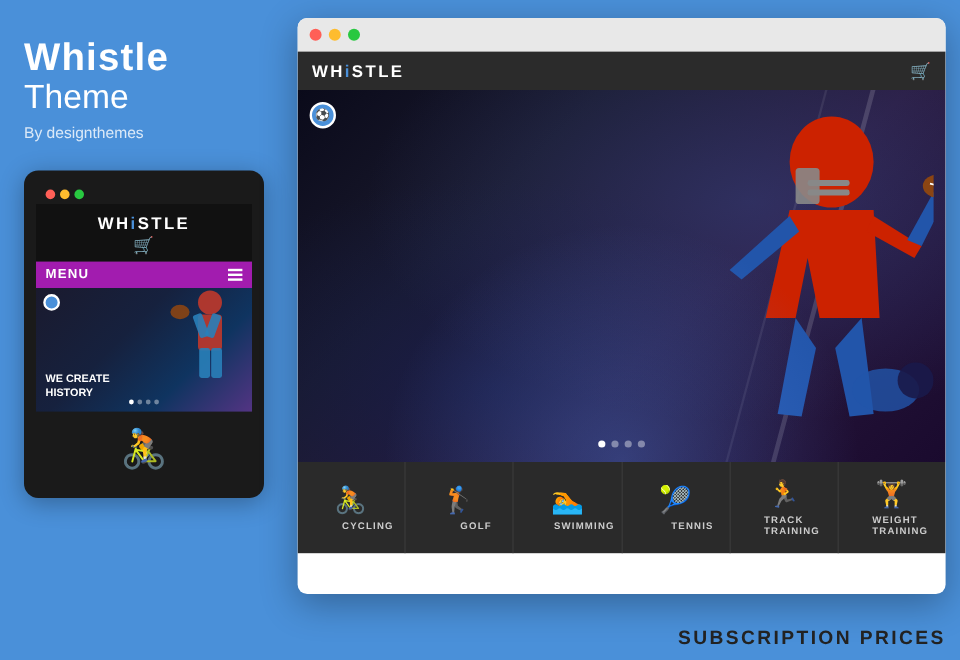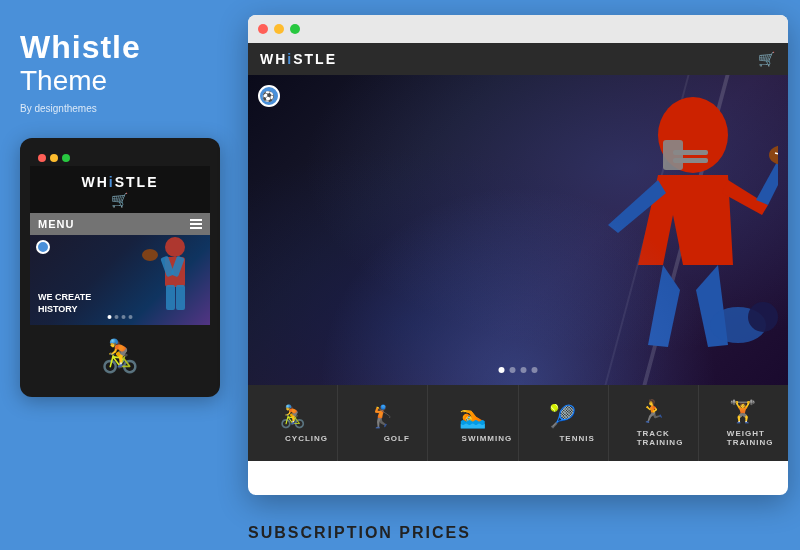--- a/index.html
+++ b/index.html
@@ -31,21 +31,21 @@
     }
 
     .left-panel .brand-subtitle {
       font-size: 28px;
       font-weight: 400;
       color: #fff;
       margin-bottom: 6px;
     }
 
     .left-panel .brand-by {
-      font-size: 10px;
+      font-size: 13px;
       color: rgba(255,255,255,0.8);
       margin-bottom: 24px;
     }
 
     
     .mobile-mockup {
       background: #1a1a1a;
       border-radius: 12px;
       width: 200px;
       padding: 10px;
@@ -86,34 +86,34 @@
     }
 
     .mobile-cart-icon {
       display: inline-block;
       color: #4a90d9;
       font-size: 14px;
       margin-top: 2px;
     }
 
     .mobile-menu-bar {
-      background: #737373;
+      background: #a21caf;
       display: flex;
       justify-content: space-between;
       align-items: center;
       padding: 5px 8px;
       font-size: 11px;
       font-weight: 700;
       color: #fff;
       letter-spacing: 1px;
     }
 
     .mobile-hero {
       position: relative;
-      height: 90px;
+      height: 103px;
       background: linear-gradient(135deg, #1a1a2e 0%, #16213e 40%, #0f3460 70%, #533483 100%);
       overflow: hidden;
     }
 
     .mobile-hero-text {
       position: absolute;
       bottom: 10px;
       left: 8px;
       color: #fff;
       font-size: 9px;
@@ -329,21 +329,21 @@
       font-weight: 600;
       margin-left: 28px;
     }
 
     
     .bottom-section {
       position: absolute;
       bottom: 0;
       left: 248px;
       width: 540px;
-      text-align: left;
+      text-align: right;
       padding: 12px 0 8px;
     }
 
     .subscription-title {
       font-size: 16px;
       font-weight: 900;
       color: #222;
       text-transform: uppercase;
       letter-spacing: 2px;
     }

